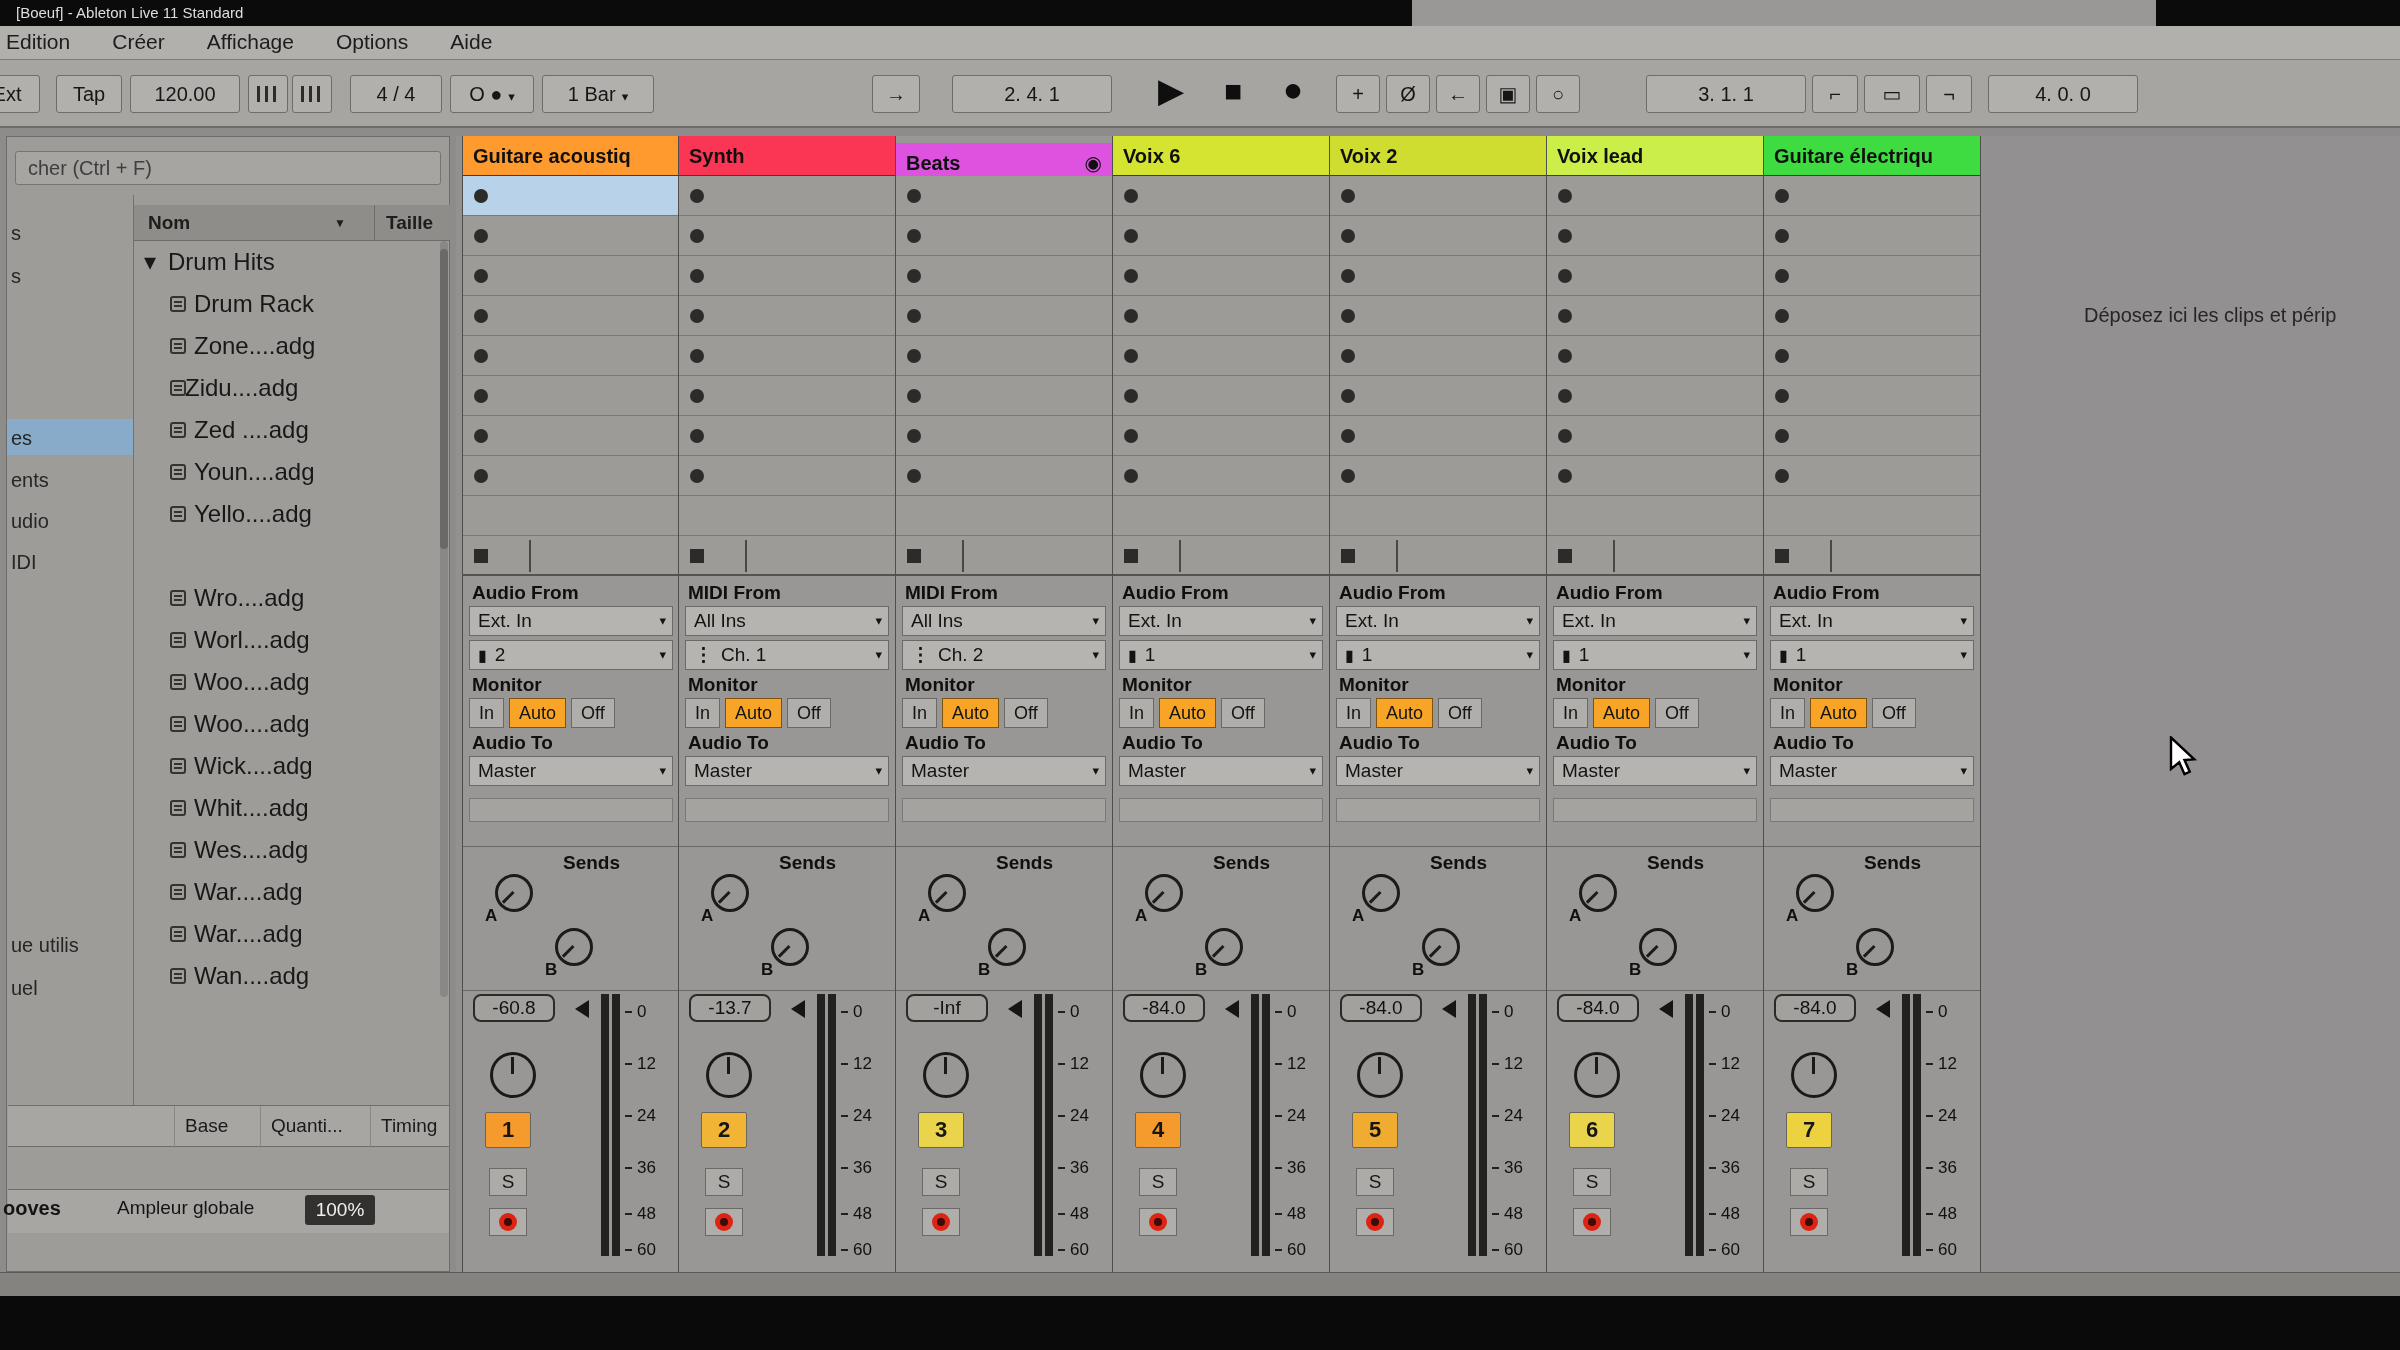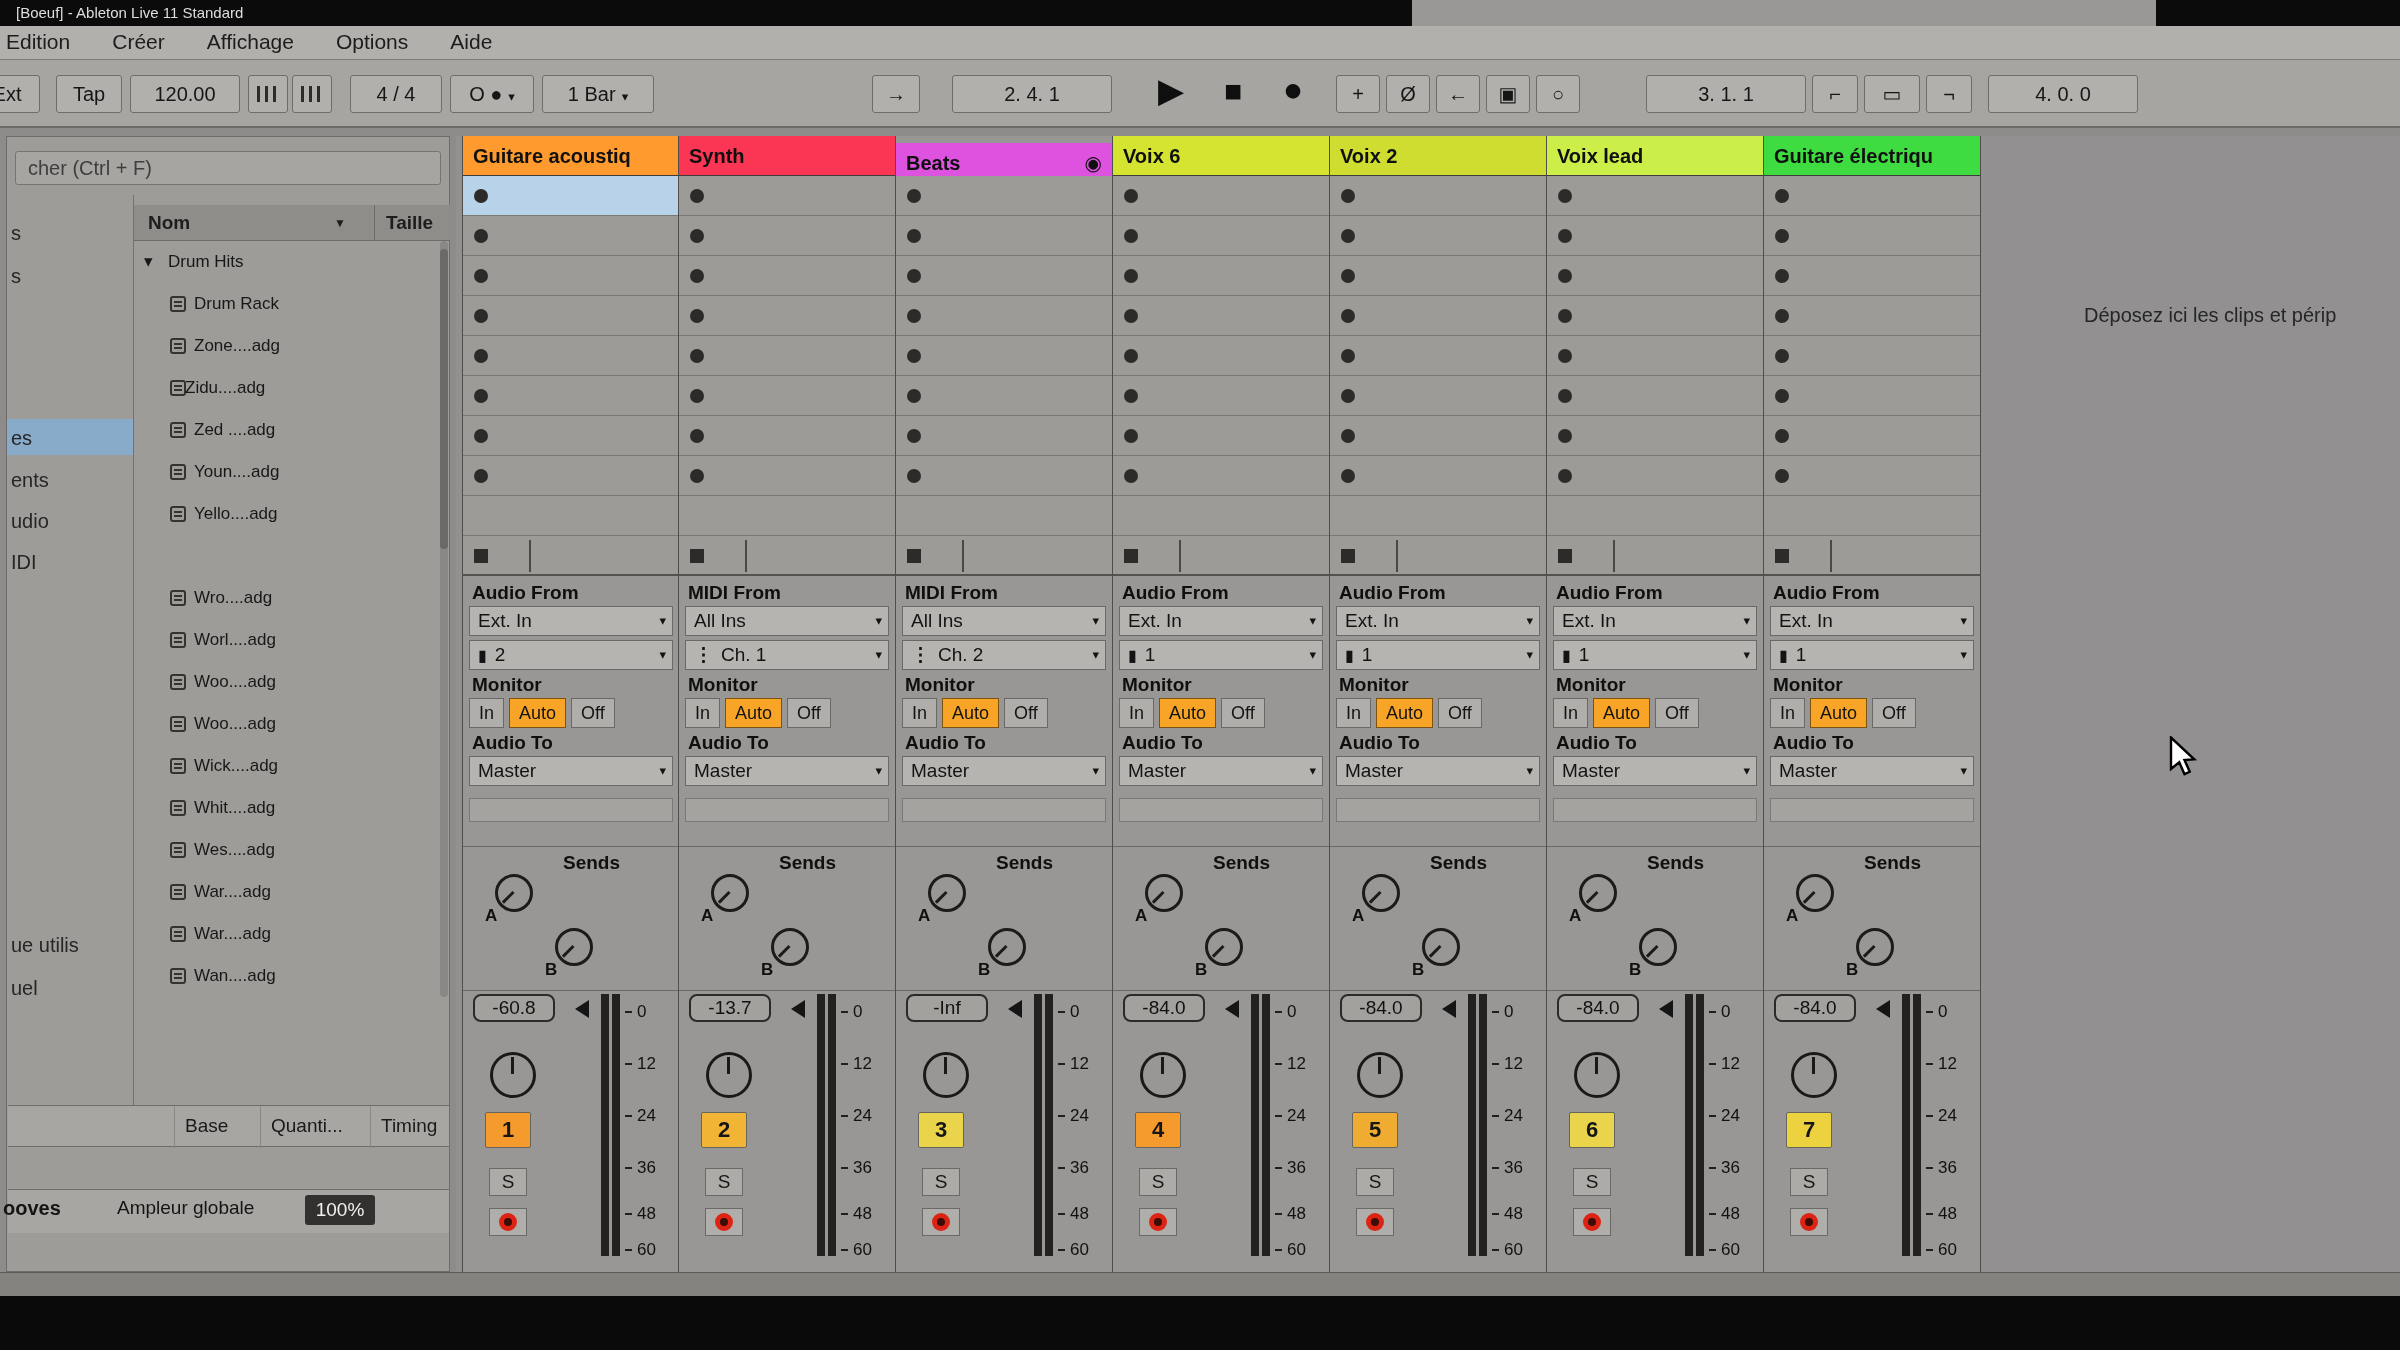--- a/index.html
+++ b/index.html
@@ -35,21 +35,21 @@
           border:1px solid #76746f;border-radius:3px;font-size:20px;color:#3e3e3e;
           line-height:32px;padding-left:12px;box-sizing:border-box;}
   .cat{position:absolute;left:4px;font-size:20px;color:#262626;height:30px;line-height:30px;white-space:nowrap;}
   #cat-hl{position:absolute;left:0;top:282px;width:126px;height:36px;background:#87abc9;}
   #cat-line{position:absolute;left:126px;top:58px;width:1px;height:910px;background:#74726f;}
   #list-header{position:absolute;left:127px;top:68px;width:316px;height:36px;background:#8f8d8a;
                border-bottom:1px solid #6e6c6a;box-sizing:border-box;}
   #list-header span{position:absolute;top:0;height:36px;line-height:36px;font-size:19px;font-weight:bold;color:#1d1d1d;}
   #list-header .sort{font-size:12px;font-weight:normal;}
   #list-header .hdr-div{width:1px;height:36px;background:#6e6c6a;}
-  .brow{position:absolute;left:127px;width:316px;height:42px;font-size:17px;color:#181818;line-height:42px;}
+  .brow{position:absolute;left:127px;width:316px;height:42px;font-size:24px;color:#181818;line-height:42px;}
   .brow .tri{position:absolute;left:10px;top:0;}
   .brow .tri::before{content:'▾';}
   .ficon{position:absolute;left:36px;top:13px;width:16px;height:16px;border:2px solid #35332f;
          border-radius:3px;box-sizing:border-box;
          background-image:linear-gradient(#35332f,#35332f),linear-gradient(#35332f,#35332f);
          background-repeat:no-repeat;background-size:8px 2px;background-position:2px 3px,2px 7px;}
   .blabel{position:absolute;white-space:nowrap;}
   #sb-track{position:absolute;left:433px;top:104px;width:8px;height:756px;background:#8a8886;border-radius:4px;}
   #sb-thumb{position:absolute;left:433px;top:112px;width:8px;height:300px;background:#6b6967;border-radius:4px;}
   #groove-header{position:absolute;left:1px;top:968px;width:441px;height:42px;background:#a8a6a3;

